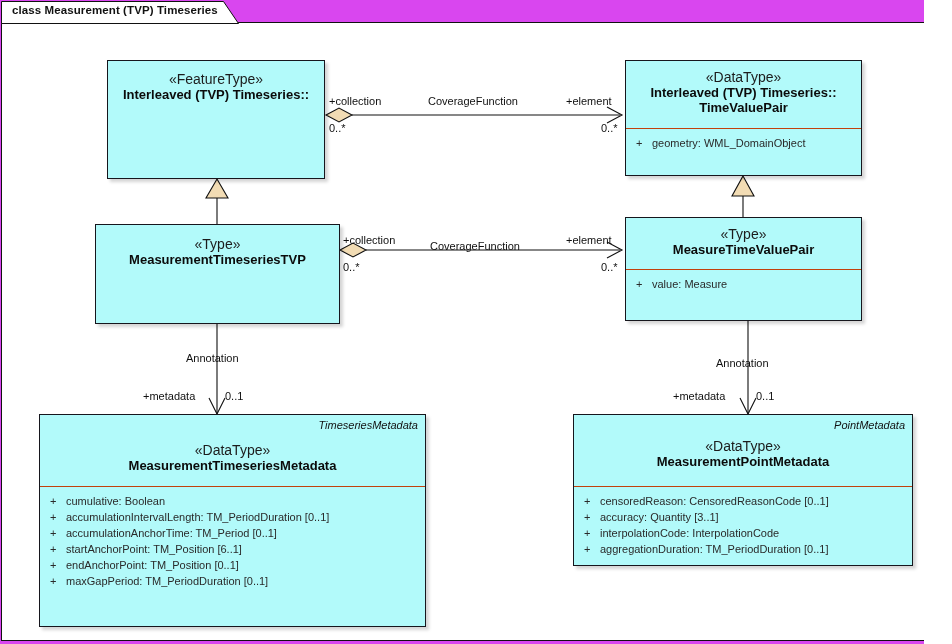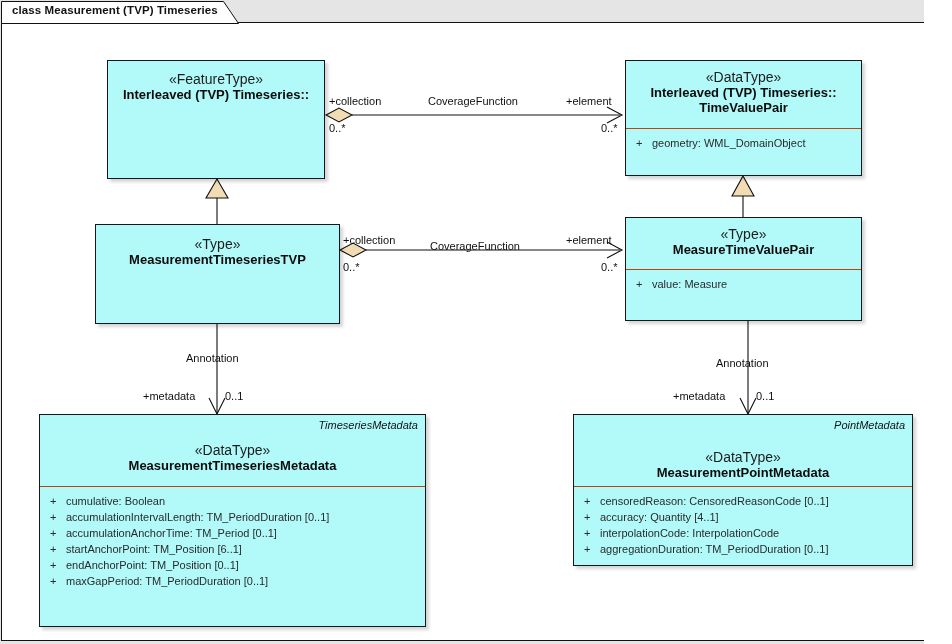--- a/index.html
+++ b/index.html
@@ -7,21 +7,21 @@
     padding: 0;
     background: #ffffff;
   }
   body {
     font-family: "Liberation Sans", sans-serif;
   }
   #diagram-canvas {
     position: relative;
     width: 924px;
     height: 644px;
-    background: #e5e5e5;
+    background: #d946ef;
     overflow: hidden;
     text-decoration: underline;
   }
   
   .frame {
     position: absolute;
     left: 1px;
     top: 22px;
     width: 948px;
     height: 619px;
@@ -256,33 +256,33 @@
         <span class="attr-text">endAnchorPoint: TM_Position [0..1]</span>
       </div>
       <div class="attr-row">
         <span class="attr-vis">+</span>
         <span class="attr-text">maxGapPeriod: TM_PeriodDuration [0..1]</span>
       </div>
     </div>
   </div>
 
   <div class="uml-class" style="left:573px; top:414px; width:340px; height:152px;">
-    <div class="uml-header with-div" style="height:72px; padding-top:35px;">
+    <div class="uml-header with-div" style="height:72px; padding-top:24px;">
       <div class="role-tag">PointMetadata</div>
       <div class="stereotype">«DataType»</div>
       <div class="class-name">MeasurementPointMetadata</div>
     </div>
     <div class="uml-attrs">
       <div class="attr-row">
         <span class="attr-vis">+</span>
         <span class="attr-text">censoredReason: CensoredReasonCode [0..1]</span>
       </div>
       <div class="attr-row">
         <span class="attr-vis">+</span>
-        <span class="attr-text">accuracy: Quantity [4..1]</span>
+        <span class="attr-text">accuracy: Quantity [3..1]</span>
       </div>
       <div class="attr-row">
         <span class="attr-vis">+</span>
         <span class="attr-text">interpolationCode: InterpolationCode</span>
       </div>
       <div class="attr-row">
         <span class="attr-vis">+</span>
         <span class="attr-text">aggregationDuration: TM_PeriodDuration [0..1]</span>
       </div>
     </div>

